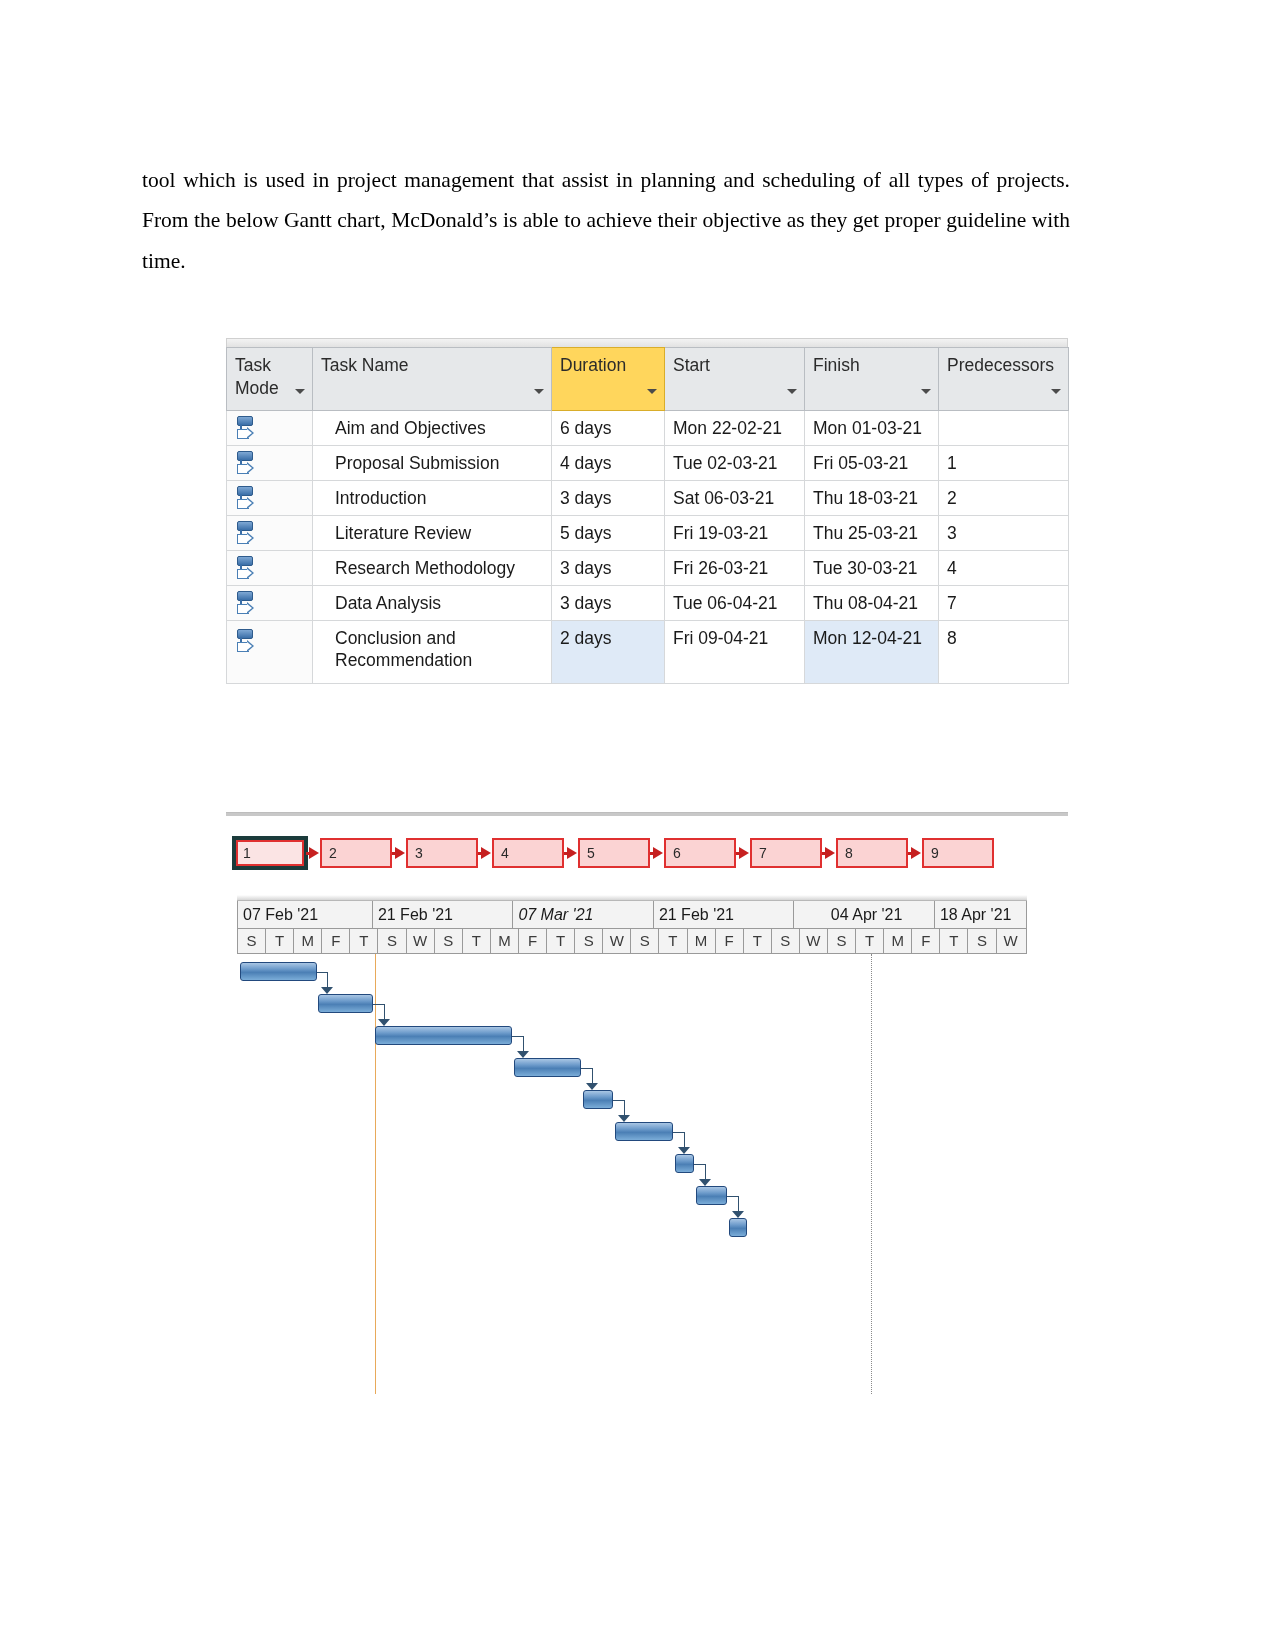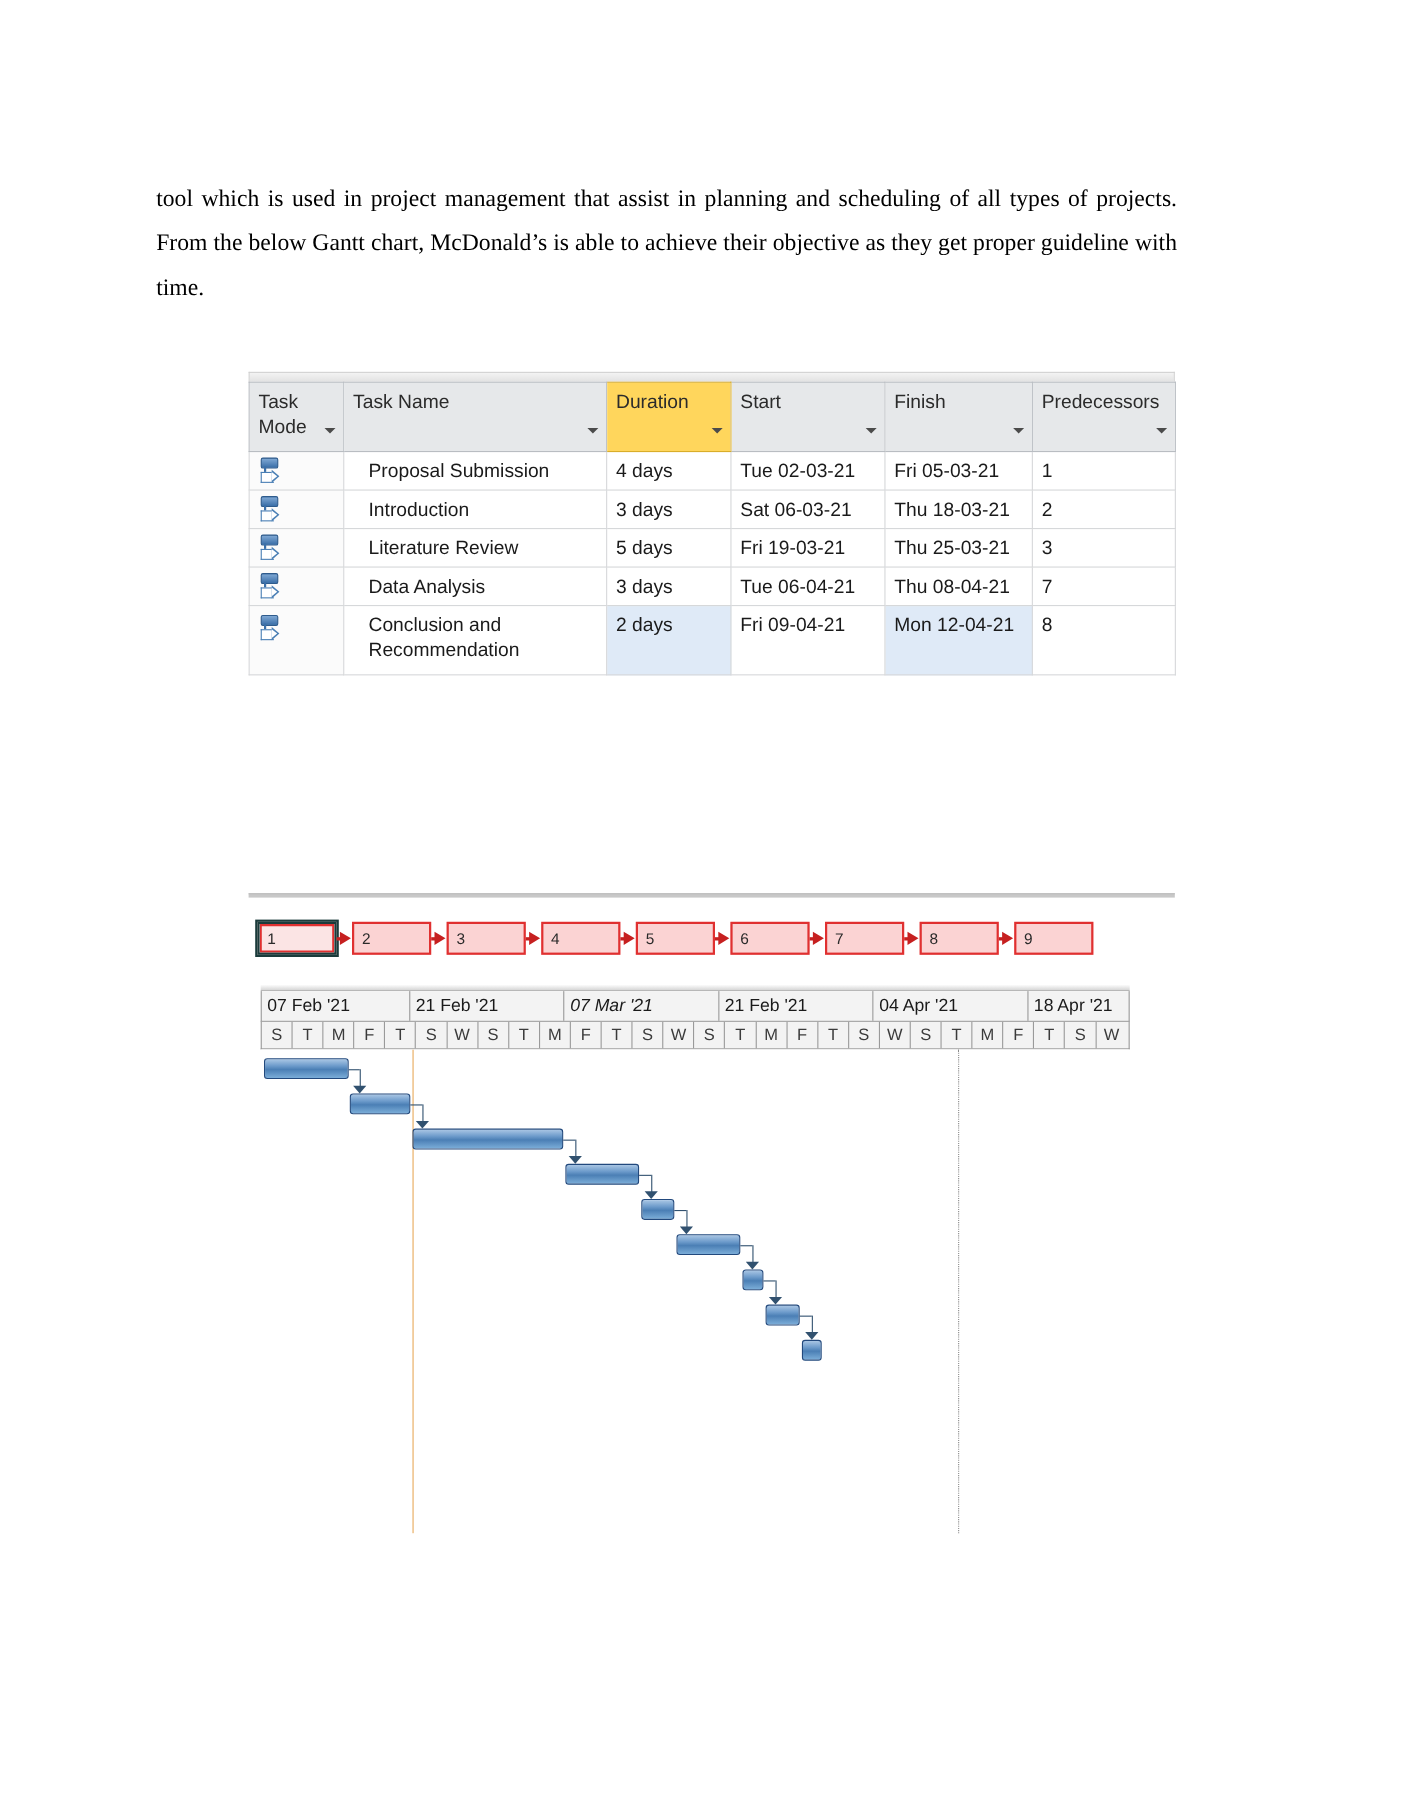--- a/index.html
+++ b/index.html
@@ -327,20 +327,36 @@
         <tr>
           <td class="mode-cell">
             <div class="mode-glyph">
               <span class="mg-top"></span>
               <span class="mg-stem"></span>
               <span class="mg-arrow"></span>
               <span class="mg-tip"></span>
               <span class="mg-tip-in"></span>
             </div>
           </td>
+          <td class="name-cell">Aim and Objectives</td>
+          <td class="dur-cell">6 days</td>
+          <td class="start-cell">Mon 22-02-21</td>
+          <td class="finish-cell">Mon 01-03-21</td>
+          <td class="pred-cell"></td>
+        </tr>
+        <tr>
+          <td class="mode-cell">
+            <div class="mode-glyph">
+              <span class="mg-top"></span>
+              <span class="mg-stem"></span>
+              <span class="mg-arrow"></span>
+              <span class="mg-tip"></span>
+              <span class="mg-tip-in"></span>
+            </div>
+          </td>
           <td class="name-cell">Proposal Submission</td>
           <td class="dur-cell">4 days</td>
           <td class="start-cell">Tue 02-03-21</td>
           <td class="finish-cell">Fri 05-03-21</td>
           <td class="pred-cell">1</td>
         </tr>
         <tr>
           <td class="mode-cell">
             <div class="mode-glyph">
               <span class="mg-top"></span>
@@ -364,20 +380,36 @@
               <span class="mg-arrow"></span>
               <span class="mg-tip"></span>
               <span class="mg-tip-in"></span>
             </div>
           </td>
           <td class="name-cell">Literature Review</td>
           <td class="dur-cell">5 days</td>
           <td class="start-cell">Fri 19-03-21</td>
           <td class="finish-cell">Thu 25-03-21</td>
           <td class="pred-cell">3</td>
+        </tr>
+        <tr>
+          <td class="mode-cell">
+            <div class="mode-glyph">
+              <span class="mg-top"></span>
+              <span class="mg-stem"></span>
+              <span class="mg-arrow"></span>
+              <span class="mg-tip"></span>
+              <span class="mg-tip-in"></span>
+            </div>
+          </td>
+          <td class="name-cell">Research Methodology</td>
+          <td class="dur-cell">3 days</td>
+          <td class="start-cell">Fri 26-03-21</td>
+          <td class="finish-cell">Tue 30-03-21</td>
+          <td class="pred-cell">4</td>
         </tr>
         <tr>
           <td class="mode-cell">
             <div class="mode-glyph">
               <span class="mg-top"></span>
               <span class="mg-stem"></span>
               <span class="mg-arrow"></span>
               <span class="mg-tip"></span>
               <span class="mg-tip-in"></span>
             </div>
@@ -439,21 +471,21 @@
     </div>
 </div>
 
 <div id="gantt">
   <div id="gantt-top-rule"></div>
   <div class="ts-row" id="ts-weeks">
       <div class="ts-week" style="width: 134.88px;">07 Feb '21</div>
       <div class="ts-week" style="width: 140.5px;">21 Feb '21</div>
       <div class="ts-week" style="width: 140.5px; font-style: italic;">07 Mar '21</div>
       <div class="ts-week" style="width: 140.5px;">21 Feb '21</div>
-      <div class="ts-week" style="width: 140.5px;">04 Apr '21</div>
+      <div class="ts-week" style="width: 140.5px; text-align: center;">04 Apr '21</div>
       <div class="ts-week" style="width: 140.5px;">18 Apr '21</div>
     </div>
   <div class="ts-row" id="ts-days">
       <div class="ts-day" style="width: 28.1px;">S</div>
       <div class="ts-day" style="width: 28.1px;">T</div>
       <div class="ts-day" style="width: 28.1px;">M</div>
       <div class="ts-day" style="width: 28.1px;">F</div>
       <div class="ts-day" style="width: 28.1px;">T</div>
       <div class="ts-day" style="width: 28.1px;">S</div>
       <div class="ts-day" style="width: 28.1px;">W</div>

